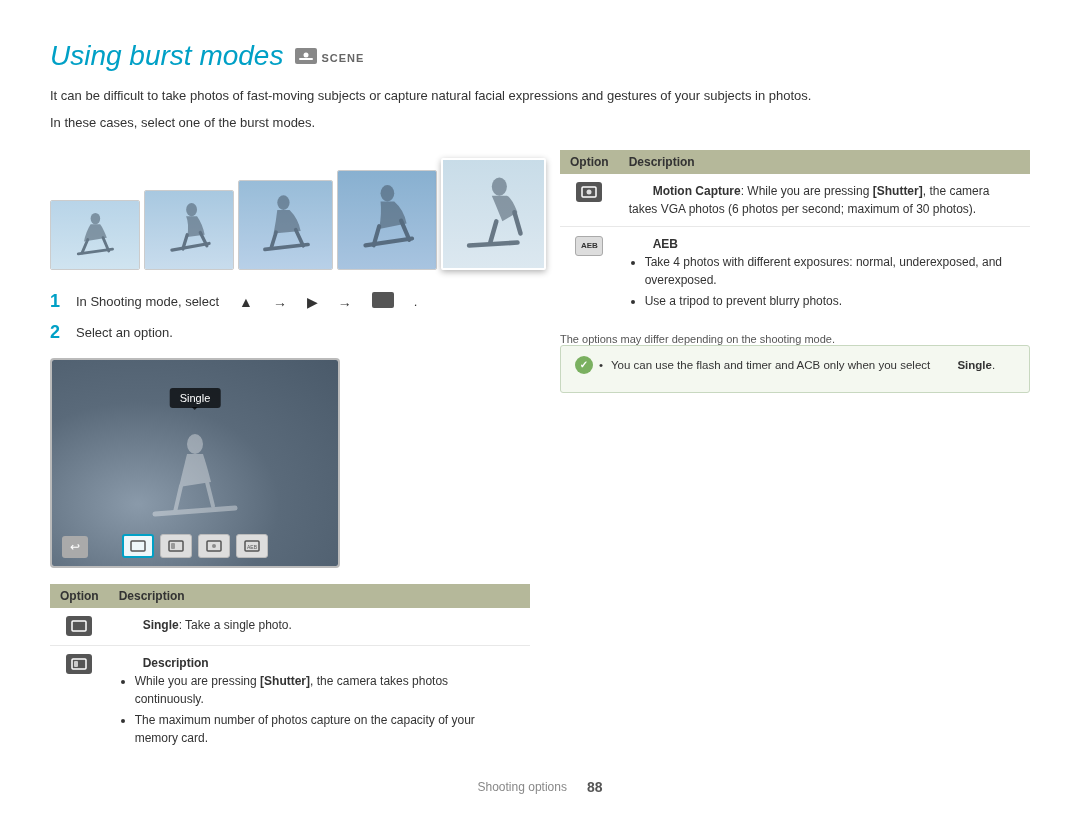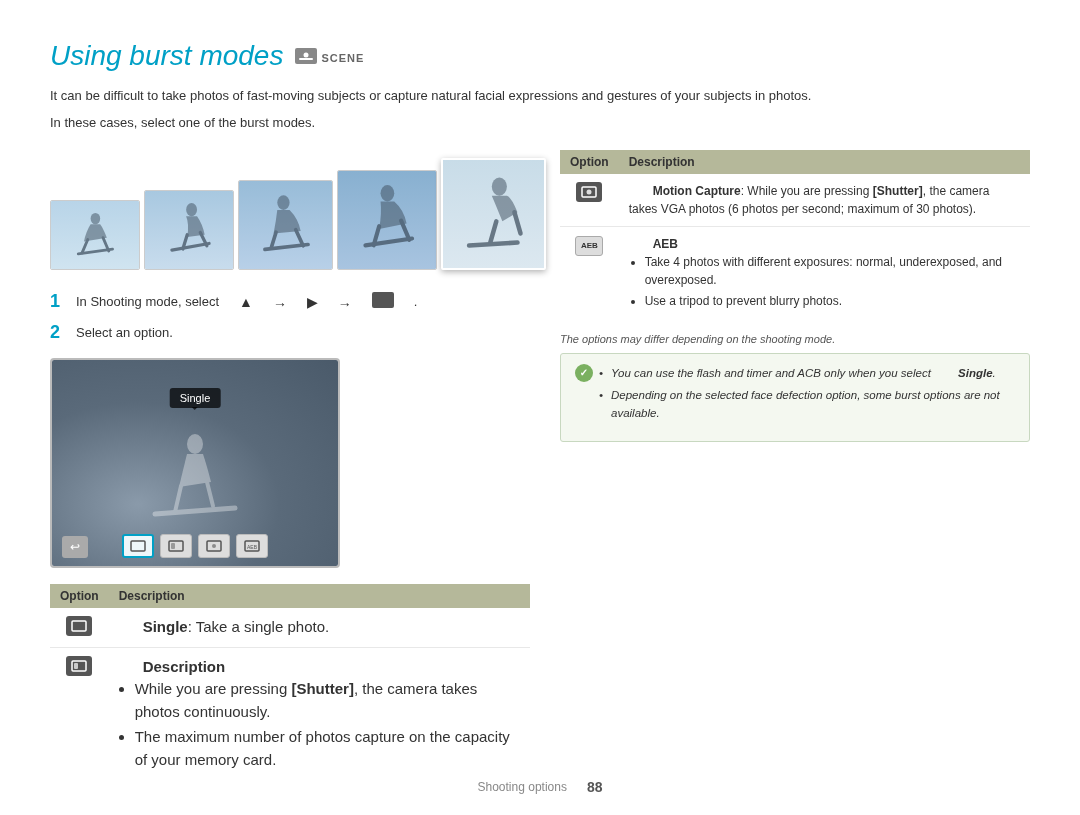--- a/index.html
+++ b/index.html
@@ -239,21 +239,21 @@
       text-align: left;
       font-size: 12px;
       font-weight: bold;
       color: #333;
     }
     .option-table tbody td {
       padding: 8px 10px;
       vertical-align: top;
       border-bottom: 1px solid #e8e8e8;
       color: #333;
-      font-size: 15px;
+      font-size: 12px;
       line-height: 1.5;
     }
     .option-table tbody tr:last-child td {
       border-bottom: none;
     }
     .icon-cell {
       width: 40px;
       text-align: center;
       vertical-align: middle;
     }
@@ -308,21 +308,20 @@
       background: #f4f8f0;
       border-radius: 3px;
       padding: 10px 14px;
       font-size: 11.5px;
       color: #333;
       line-height: 1.6;
     }
     .note-box ul {
       list-style: none;
       padding: 0;
-      font-style: italic;
     }
     .note-box ul li {
       padding-left: 12px;
       position: relative;
       margin-bottom: 4px;
     }
     .note-box ul li::before {
       content: '•';
       position: absolute;
       left: 0;
@@ -343,22 +342,20 @@
       flex-shrink: 0;
     }
     .note-header {
       display: flex;
       align-items: flex-start;
       margin-bottom: 4px;
     }
     .differing-text {
       font-size: 11px;
       color: #555;
-      margin-bottom: 8px;
-      font-style: italic;
     }
     
     .aeb-icon {
       width: 28px;
       height: 20px;
       background: #ddd;
       border-radius: 3px;
       display: inline-flex;
       align-items: center;
       justify-content: center;
@@ -636,21 +633,20 @@
         </tbody>
       </table>
 
       <p class="differing-text">The options may differ depending on the shooting mode.</p>
 
       <div class="note-box">
         <div class="note-header">
           <span class="note-icon">✓</span>
           <ul>
             <li>You can use the flash and timer and ACB only when you select <span class="bold">Single</span>.</li>
-            <li>Depending on the selected face defection option, some burst options are not available.</li>
           </ul>
         </div>
       </div>
     </div>
   </div>
 </div>
 
 <div class="footer">
   <span class="footer-text">Shooting options</span>
   <span class="footer-page">88</span>

